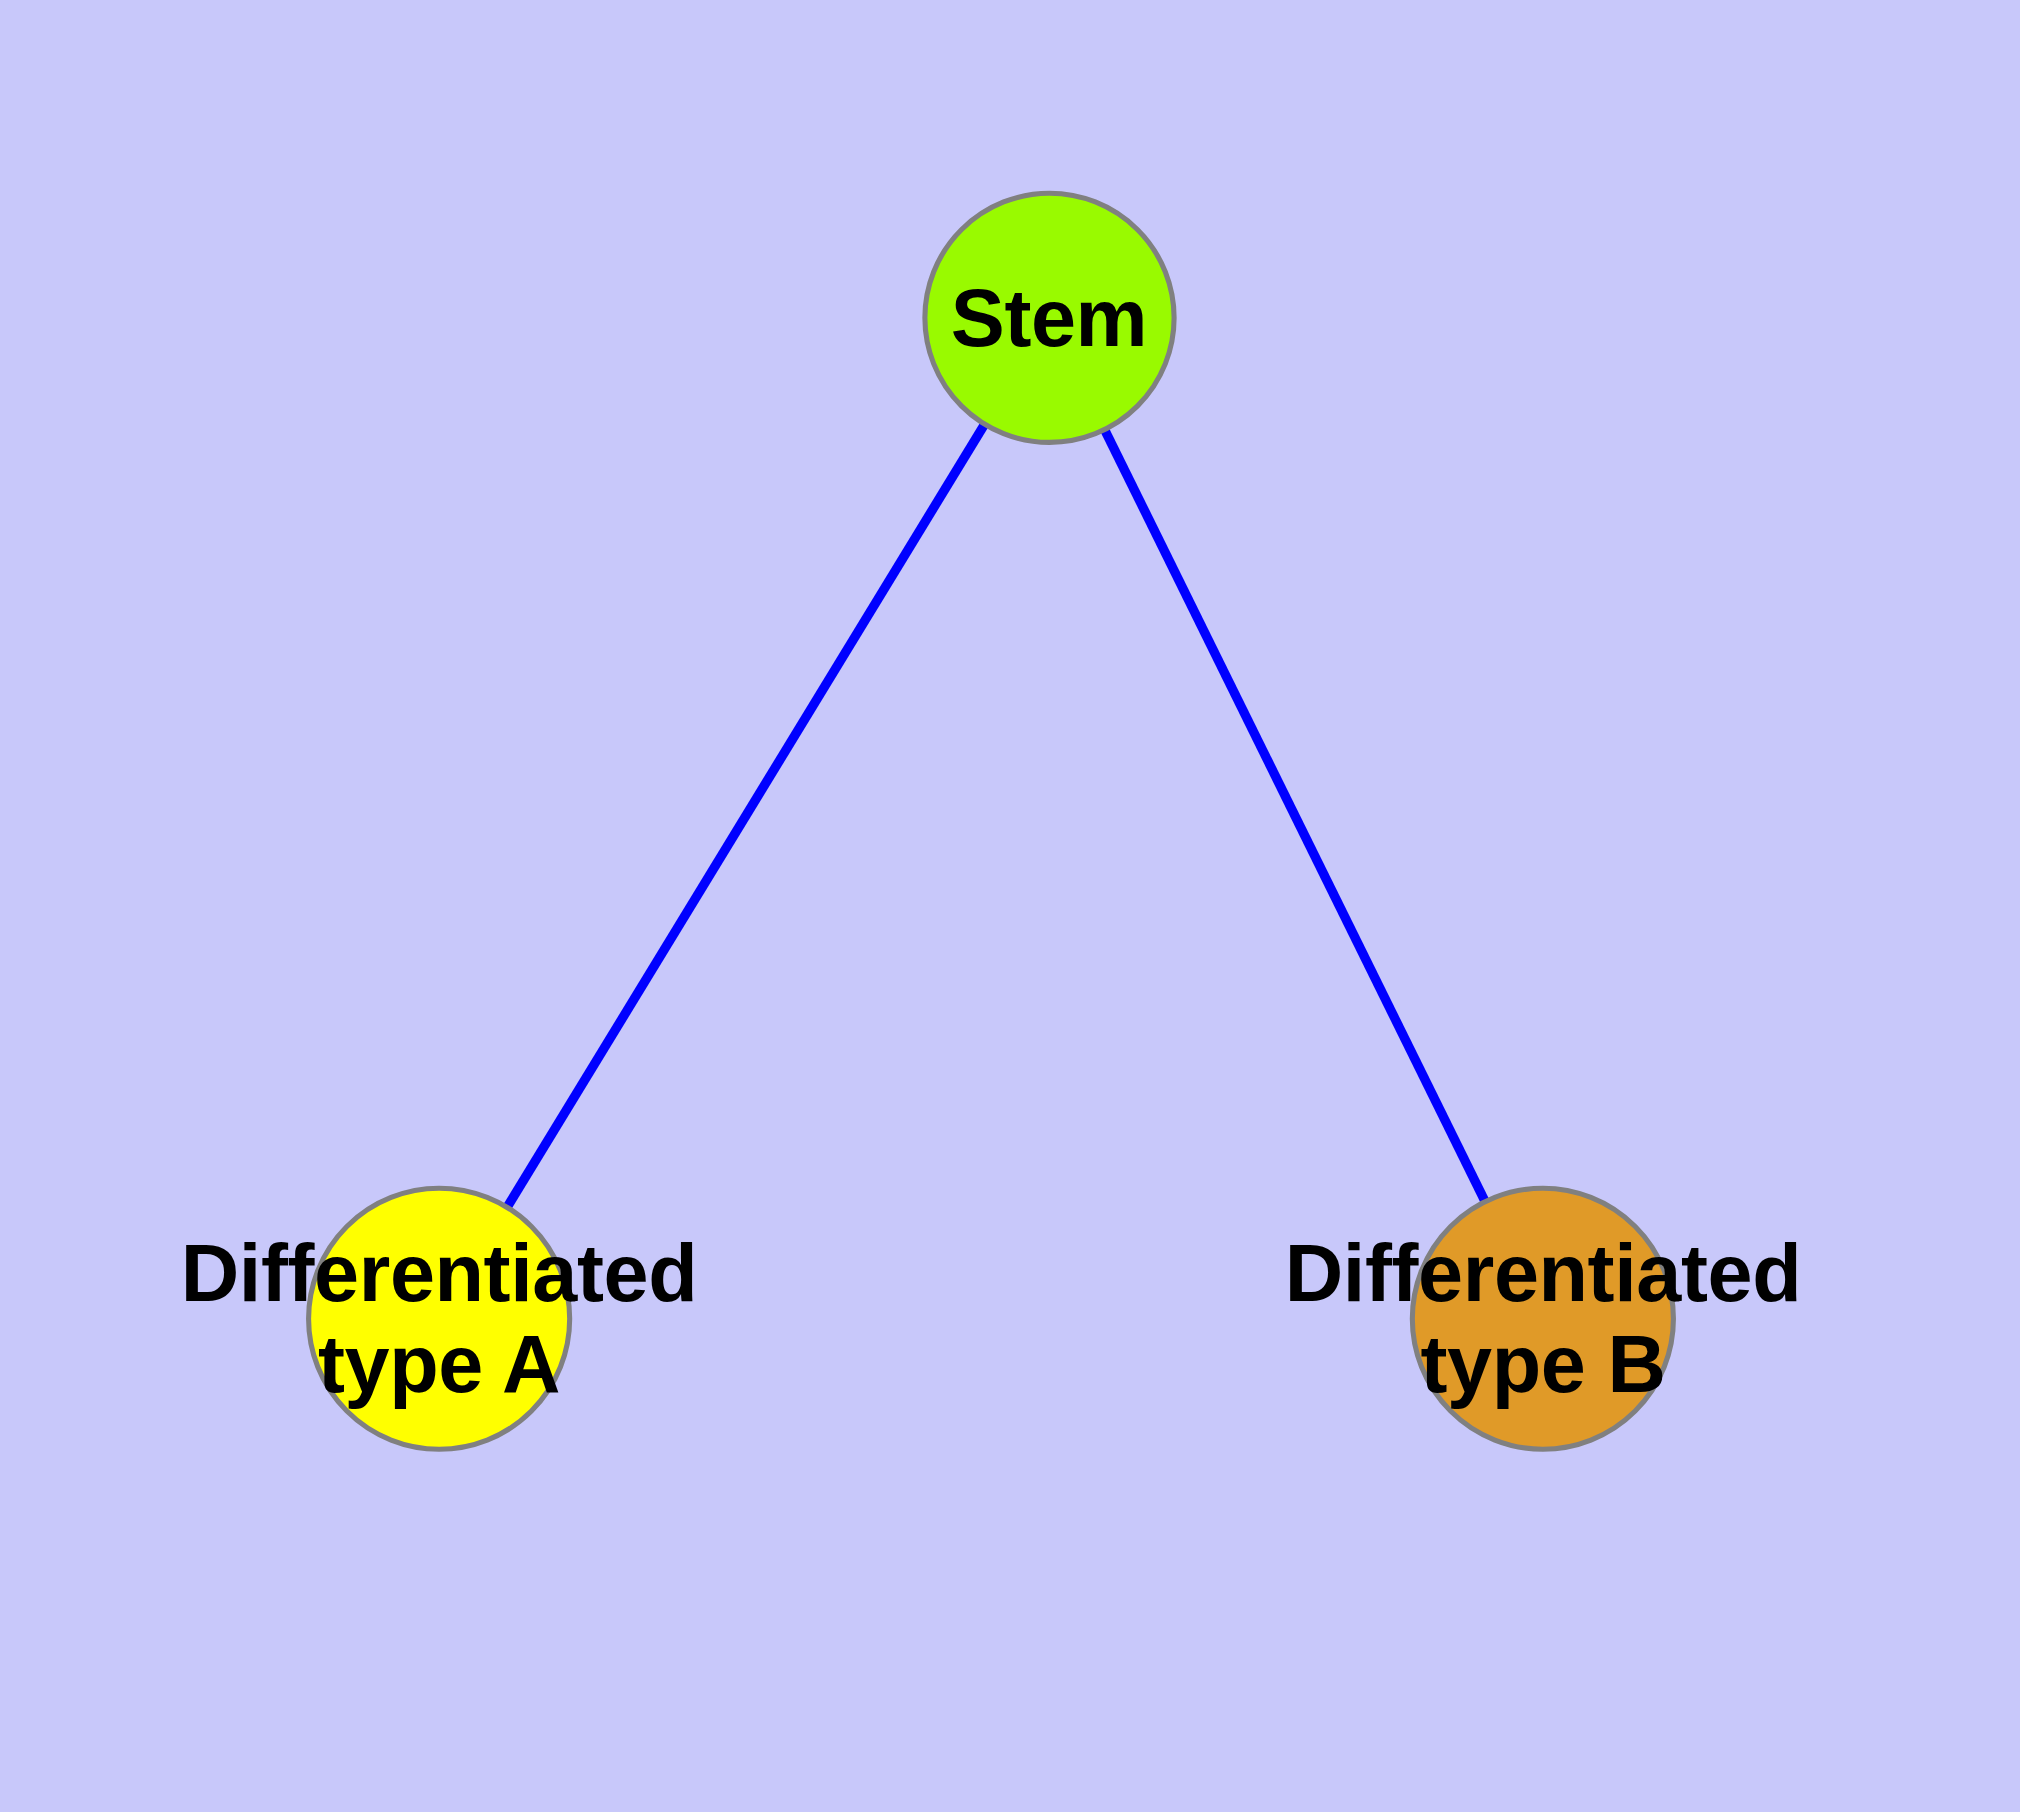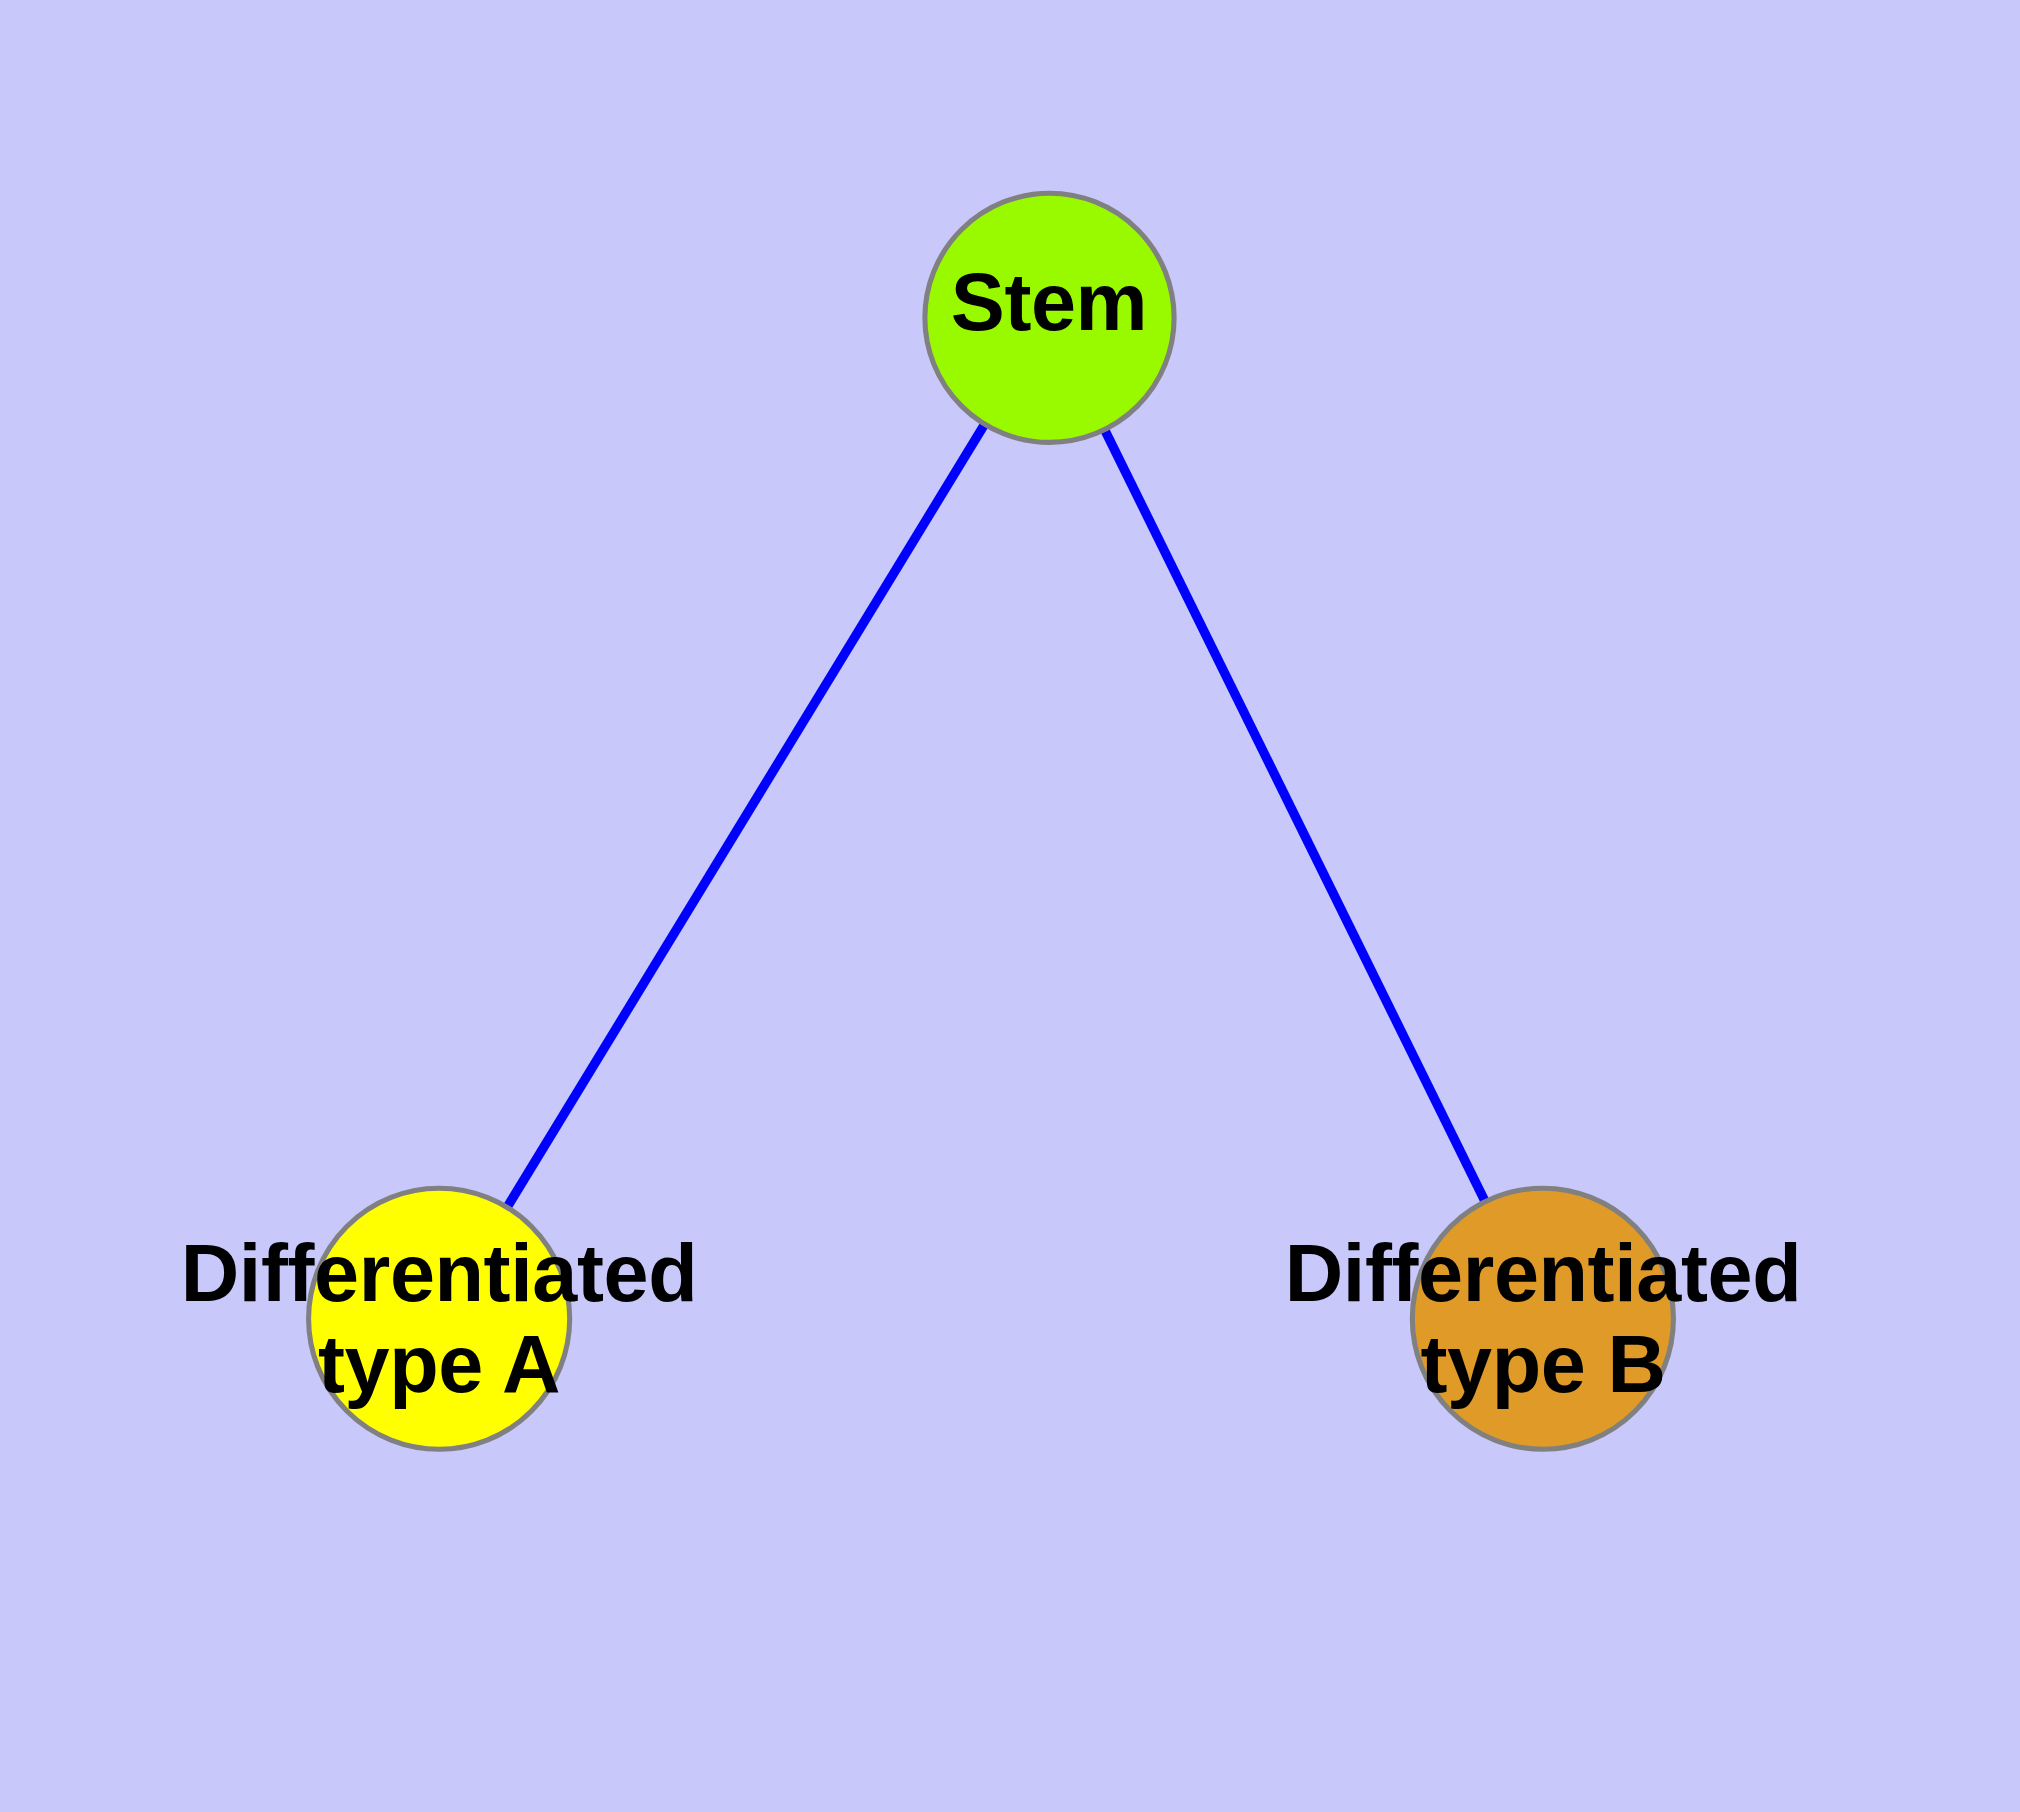--- a/index.html
+++ b/index.html
@@ -54,21 +54,21 @@
         <line x1="1238" y1="375" x2="1820" y2="1556" stroke="#0000ff" stroke-width="11" stroke-linecap="butt"></line>
       </g>
     <g id="nodes-group">
         <circle cx="1238" cy="375" r="147" fill="#99fa00" stroke="#808080" stroke-width="6"></circle>
         <circle cx="518" cy="1556" r="154" fill="#ffff00" stroke="#808080" stroke-width="6"></circle>
         <circle cx="1820" cy="1556" r="154" fill="#e09a28" stroke="#808080" stroke-width="6"></circle>
       </g>
   </svg>
 
   <div id="labels-layer">
-      <div class="node-label" style="left: 1049px; top: 302px; color: rgb(0, 0, 0); font-size: 81px;">Stem</div>
+      <div class="node-label" style="left: 1049px; top: 318px; color: rgb(0, 0, 0); font-size: 81px;">Stem</div>
       <div class="node-label" style="left: 439px; top: 1319px; color: rgb(0, 0, 0); font-size: 81px;">Differentiated
 type A</div>
       <div class="node-label" style="left: 1543px; top: 1319px; color: rgb(0, 0, 0); font-size: 81px;">Differentiated
 type B</div>
     </div>
 
 </div>
 
 
 </body></html>

